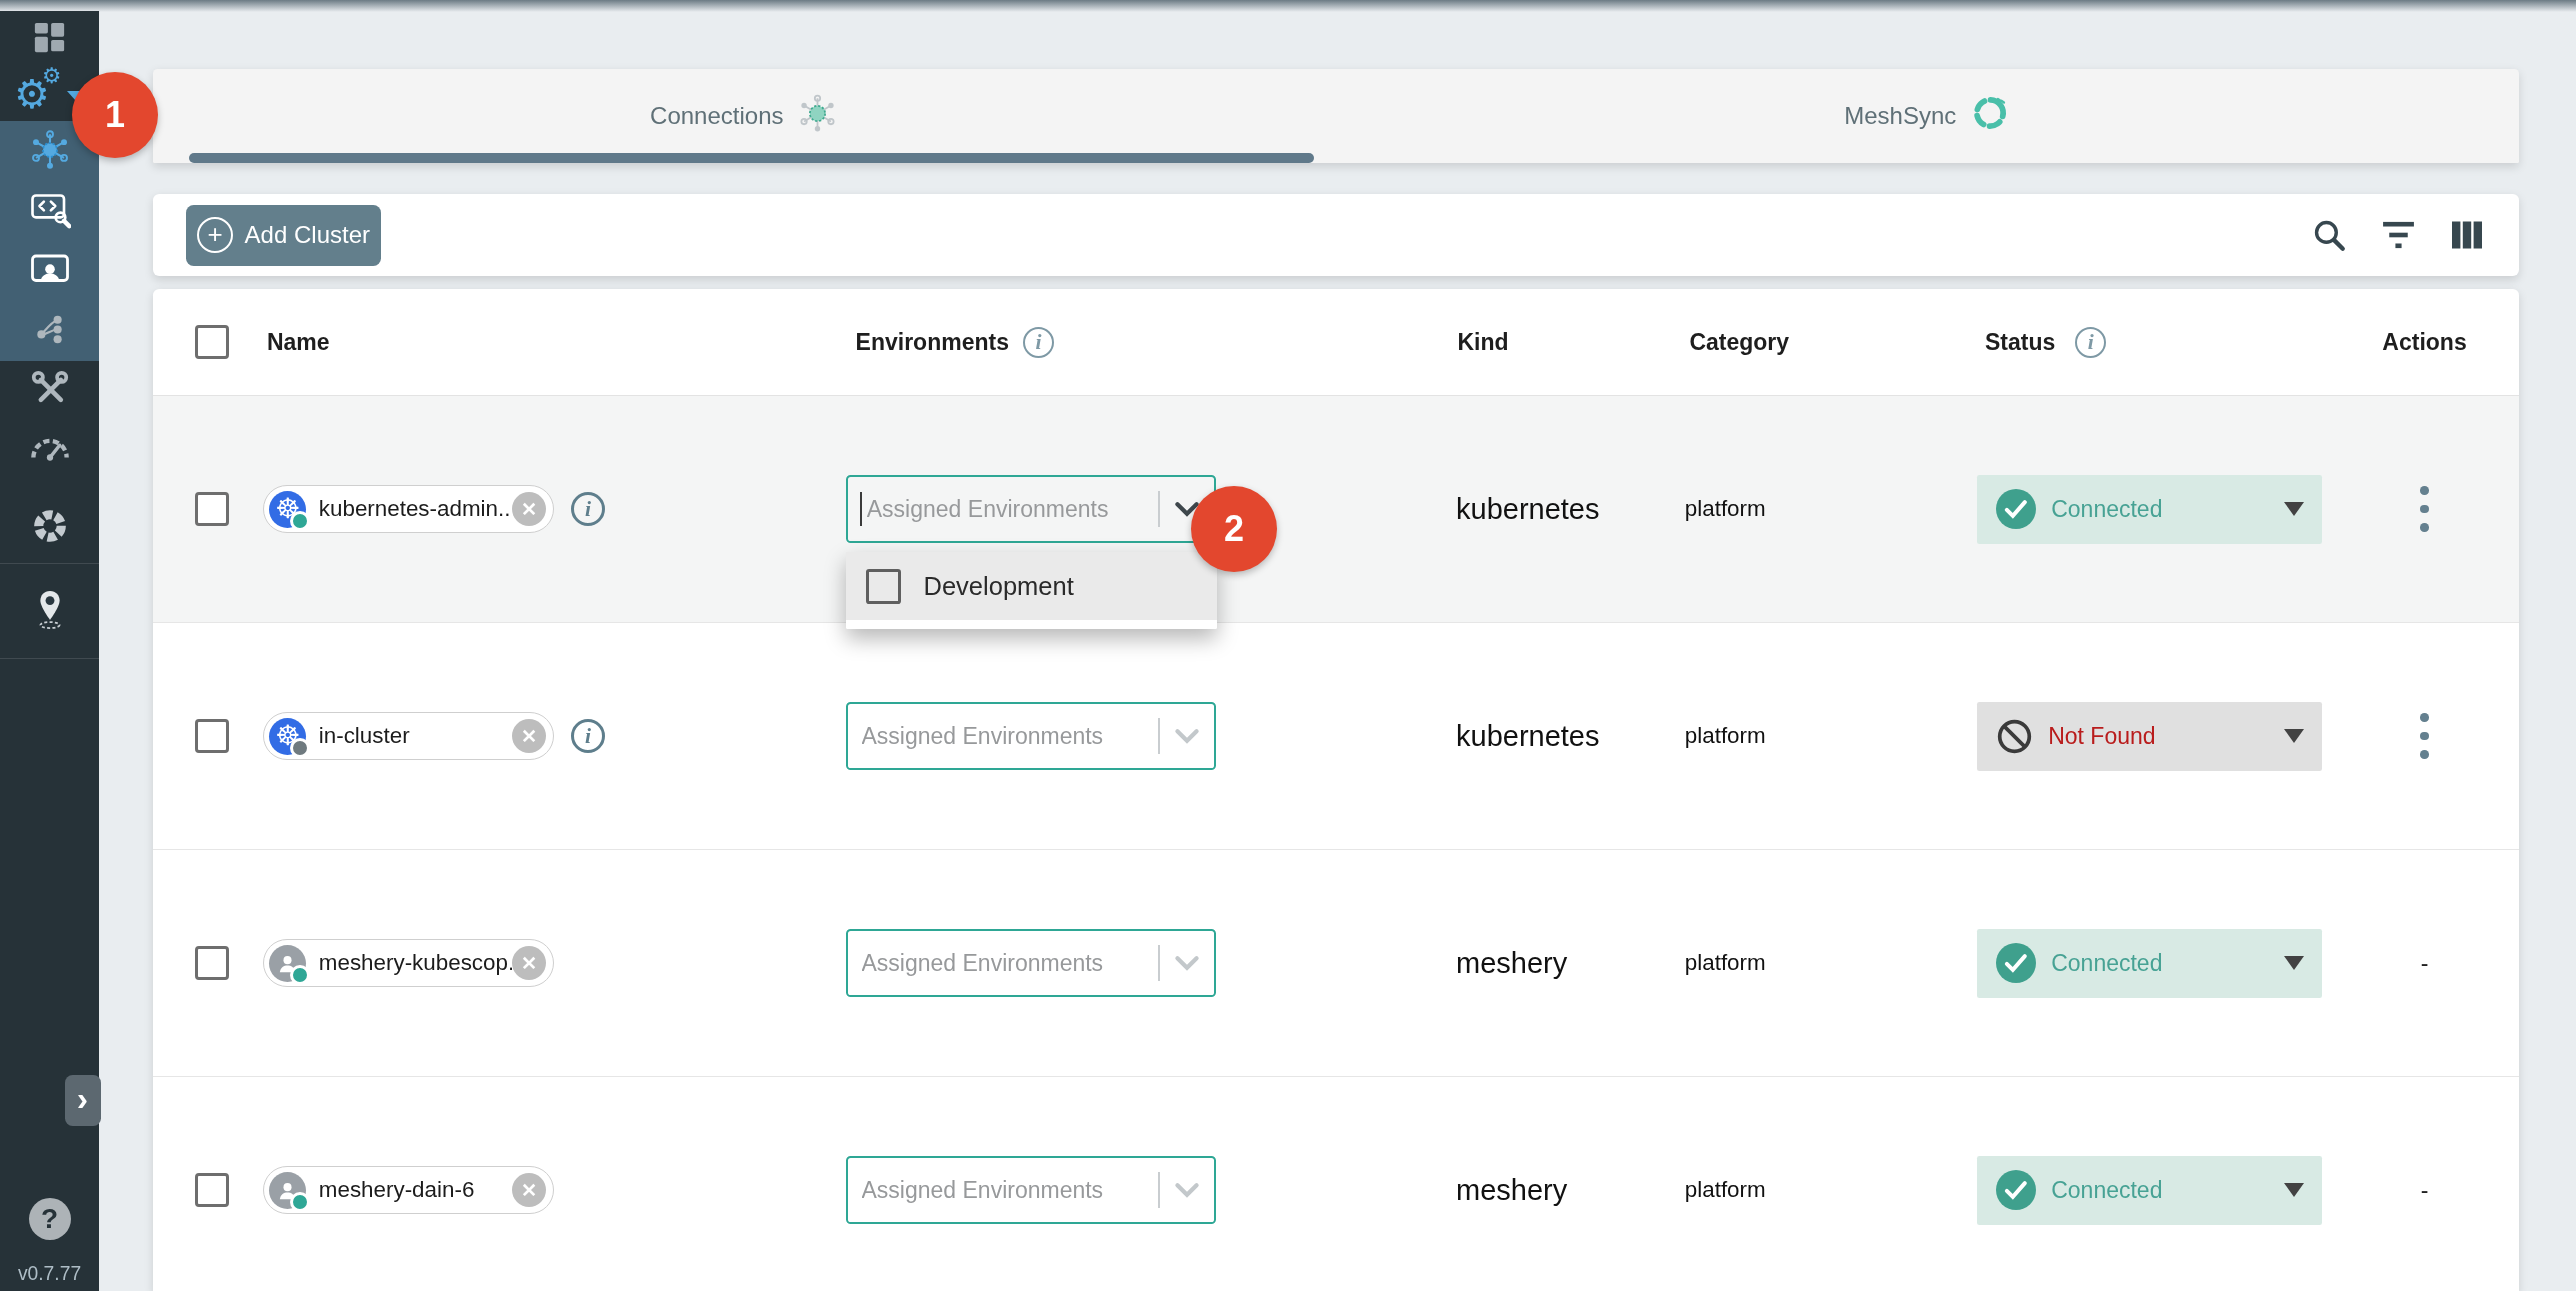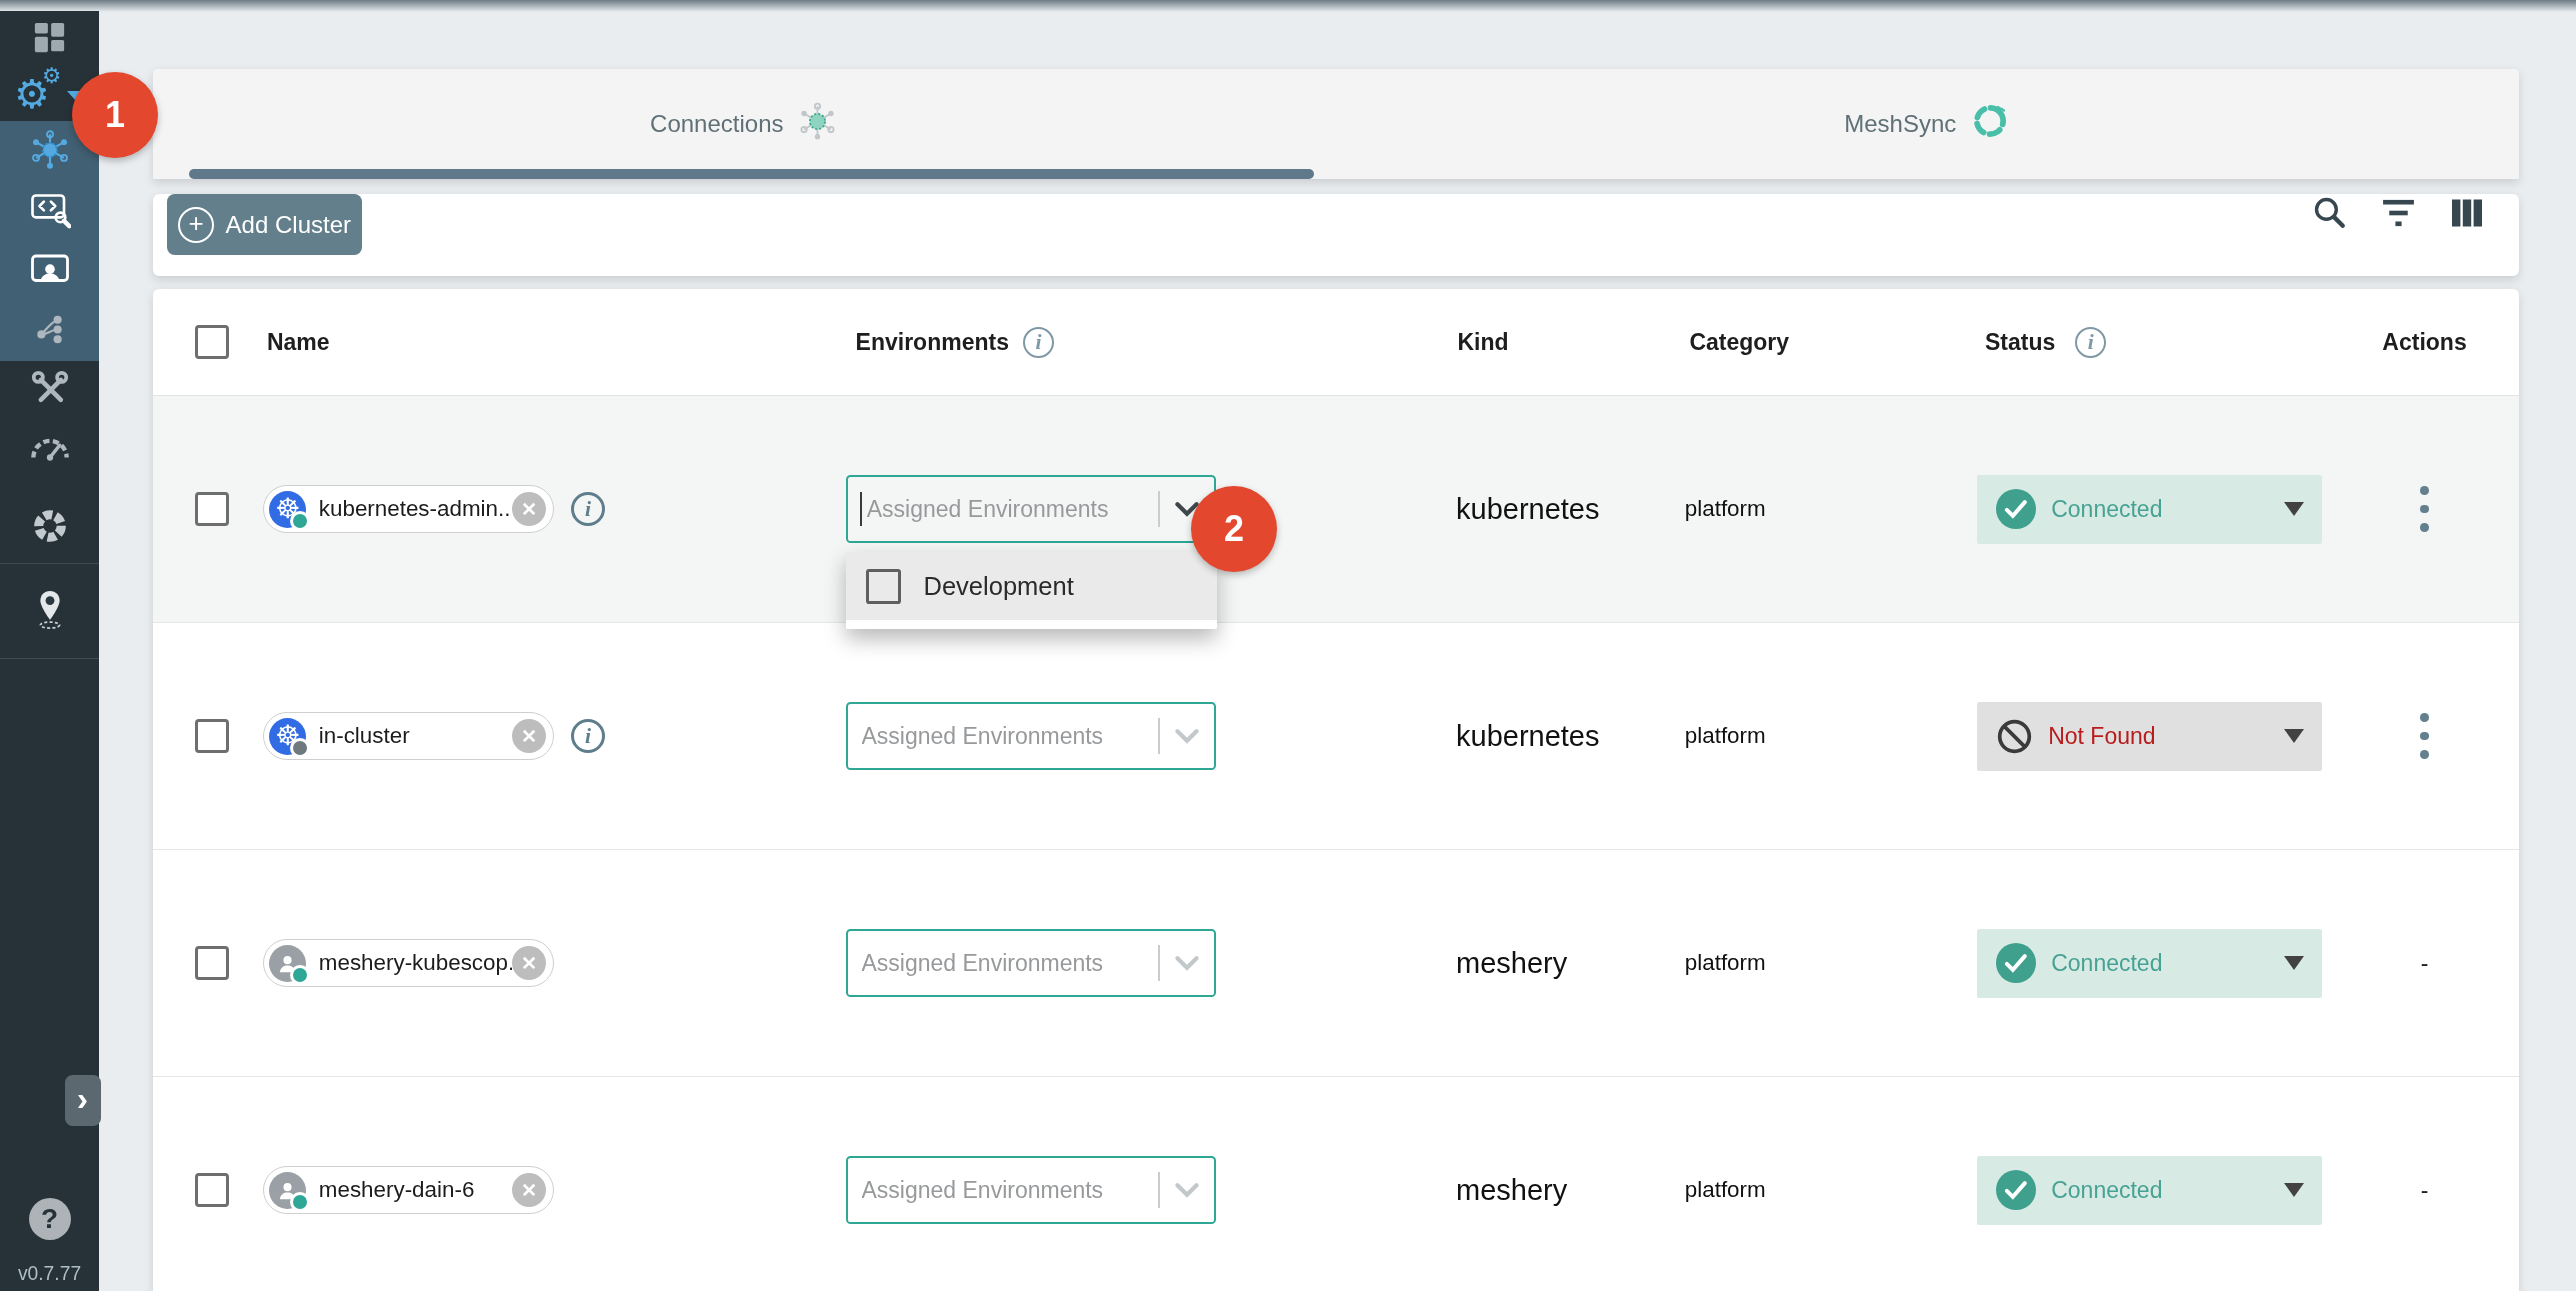--- a/index.html
+++ b/index.html
@@ -26,29 +26,29 @@
   .expand-btn{position:absolute;right:-1.5px;top:1064px;width:36px;height:51px;background:#5C6870;
           border-radius:7.7px;display:flex;align-items:center;justify-content:center;z-index:21;}
   .expand-btn::before{content:"\203A";color:#fff;font-size:34px;font-weight:bold;line-height:1;margin-top:-4.6px;}
   .help-btn{position:absolute;left:50%;transform:translateX(-50%);bottom:62px;width:42px;height:42px;
           border-radius:50%;background:#ADB3B7;display:flex;align-items:center;justify-content:center;}
   .help-btn::before{content:"?";color:#263238;font-size:28px;font-weight:bold;}
   .version{position:absolute;left:50%;transform:translateX(-50%);bottom:17px;color:#AEBDC6;font-size:19.3px;}
 
   
   .card{position:absolute;background:#fff;border-radius:6.2px;box-shadow:0 3.1px 9.3px rgba(0,0,0,.13);}
-  .tabs-card{left:153px;top:69px;width:2366px;height:110px;background:#F4F4F4;display:flex;
+  .tabs-card{left:153px;top:69px;width:2366px;height:94px;background:#F4F4F4;display:flex;
           border-radius:4.6px 4.6px 1.5px 1.5px;}
   .tab{flex:1;display:flex;align-items:center;justify-content:center;gap:12.4px;font-size:24px;
           color:#5F7077;position:relative;cursor:pointer;}
   .tab-indicator{position:absolute;left:36px;bottom:0;width:1125px;height:10px;background:#60798A;
           border-radius:6.2px;}
 
-  .toolbar-card{left:153px;top:194px;width:2366px;height:82px;display:flex;align-items:flex-start;
-          padding:0 34px 0 14px;box-sizing:border-box;}
+  .toolbar-card{left:153px;top:194px;width:2366px;height:82px;display:flex;align-items:center;
+          padding:0 34px 0 33px;box-sizing:border-box;}
   .add-btn{width:195px;height:61px;background:#637F8C;border-radius:7.7px;color:#fff;font-size:24px;
           display:flex;align-items:center;justify-content:center;gap:11.6px;cursor:pointer;}
   .plus-ic{width:32px;height:32px;border:2.3px solid #fff;border-radius:50%;display:flex;align-items:center;
           justify-content:center;}
   .plus-ic::before{content:"+";font-size:26px;line-height:1;margin-top:-2.3px;}
   .toolbar-icons{margin-left:auto;display:flex;gap:32px;align-items:center;}
   .tb-ic{cursor:pointer;display:flex;}
 
   .table-card{left:153px;top:289px;width:2366px;height:1002px;border-radius:6.2px 6.2px 0 0;overflow:visible;}
   .grid{display:grid;grid-template-columns:102px 581px 598px 232px 301px 355px 1fr;align-items:center;padding-left:8px;}

